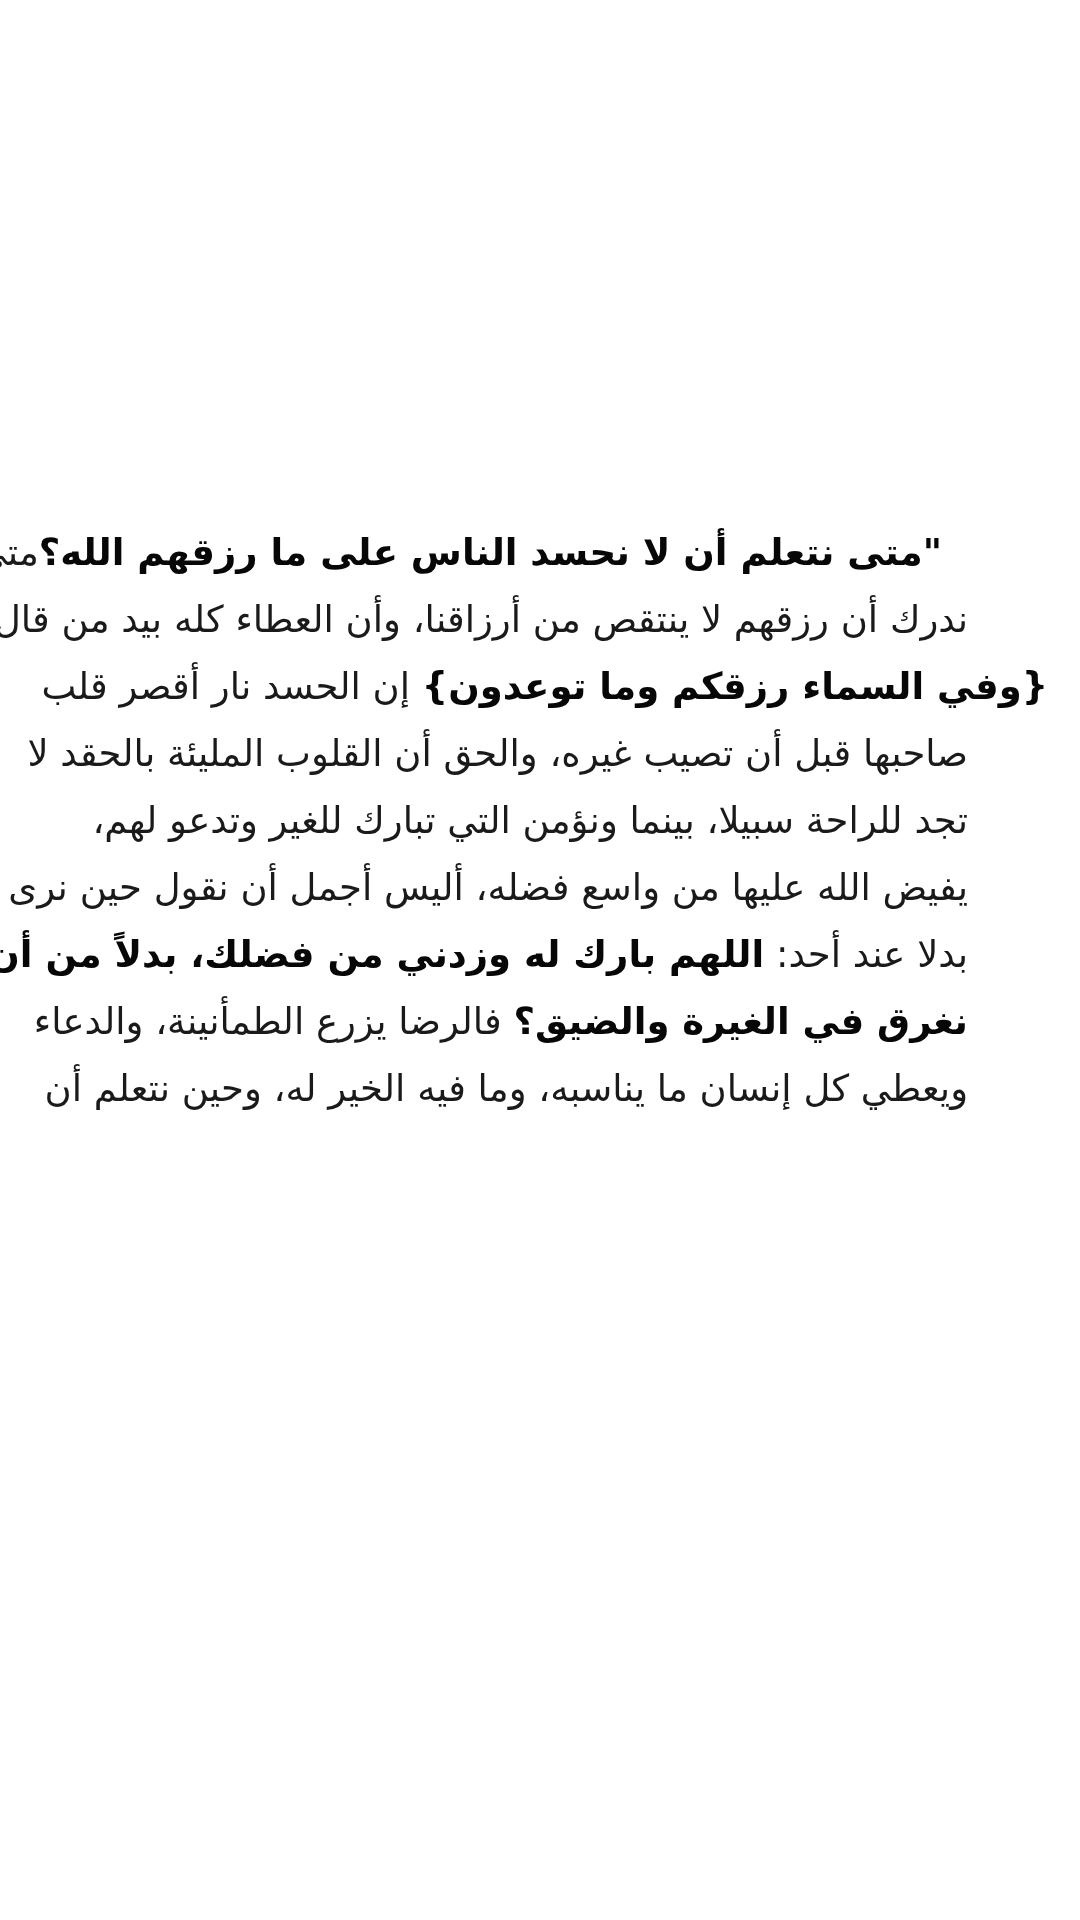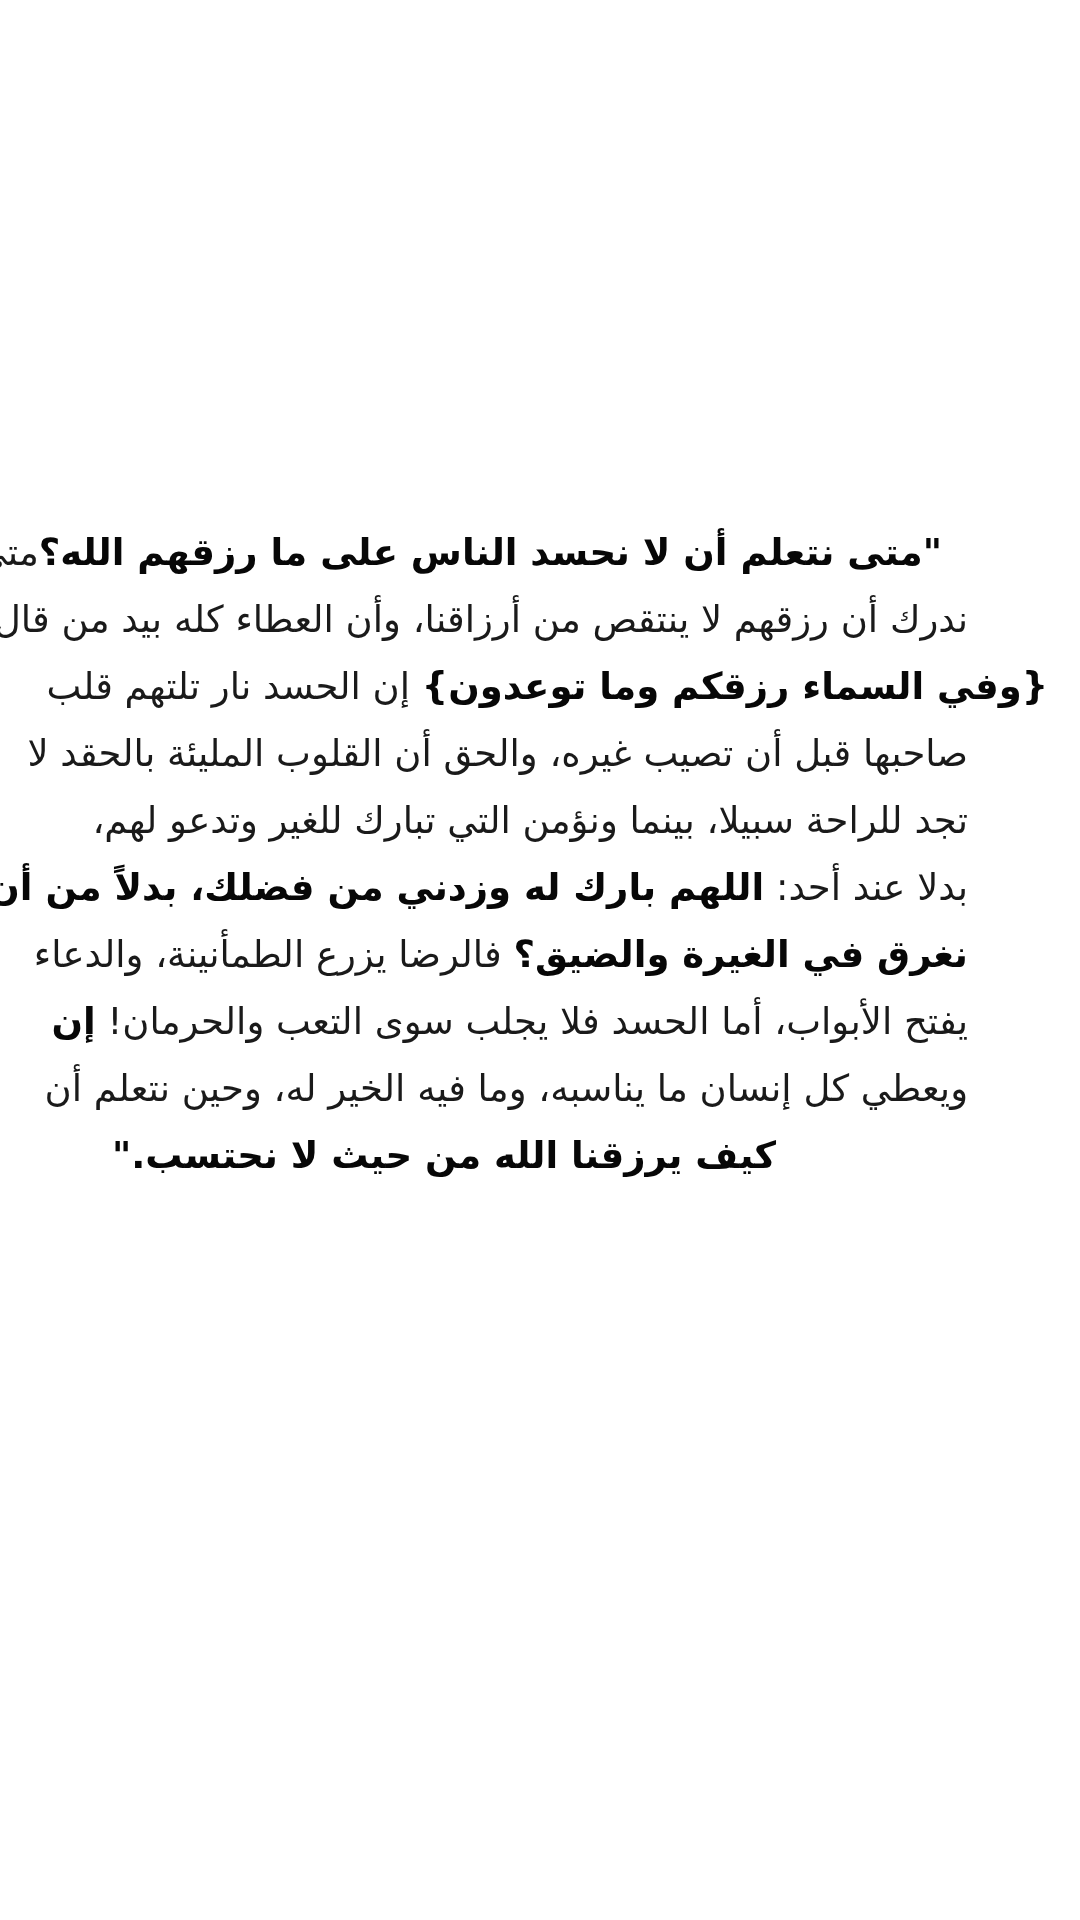--- a/index.html
+++ b/index.html
@@ -48,22 +48,21 @@
   .seg { font-weight: 400; color: #1a1a1a; }
   .seg.bold { font-weight: 700; color: #070707; }
 </style>
 </head>
 <body>
 
 <div class="canvas">
   <div class="quote">
       <div class="line first"><span class="seg bold">"متى نتعلم أن لا نحسد الناس على ما رزقهم الله؟</span><span class="seg">متى</span></div>
       <div class="line"><span class="seg">ندرك أن رزقهم لا ينتقص من أرزاقنا، وأن العطاء كله بيد من قال:</span></div>
-      <div class="line overhang"><span class="seg bold">{وفي السماء رزقكم وما توعدون}</span><span class="seg"> إن الحسد نار تلتهم قلب</span></div>
+      <div class="line overhang"><span class="seg bold">{وفي السماء رزقكم وما توعدون}</span><span class="seg"> إن الحسد نار أقصر قلب</span></div>
       <div class="line"><span class="seg">صاحبها قبل أن تصيب غيره، والحق أن القلوب المليئة بالحقد لا</span></div>
       <div class="line"><span class="seg">تجد للراحة سبيلا، بينما ونؤمن التي تبارك للغير وتدعو لهم،</span></div>
+      <div class="line"><span class="seg">يفيض الله عليها من واسع فضله، أليس أجمل أن نقول حين نرى</span></div>
       <div class="line"><span class="seg">بدلا عند أحد: </span><span class="seg bold">اللهم بارك له وزدني من فضلك، بدلاً من أن</span></div>
       <div class="line"><span class="seg bold">نغرق في الغيرة والضيق؟</span><span class="seg"> فالرضا يزرع الطمأنينة، والدعاء</span></div>
-      <div class="line"><span class="seg">يفتح الأبواب، أما الحسد فلا يجلب سوى التعب والحرمان! </span><span class="seg bold">إن</span></div>
       <div class="line"><span class="seg">ويعطي كل إنسان ما يناسبه، وما فيه الخير له، وحين نتعلم أن</span></div>
-      <div class="line last"><span class="seg bold">كيف يرزقنا الله من حيث لا نحتسب."</span></div>
     </div>
 </div>
 
 </body></html>

